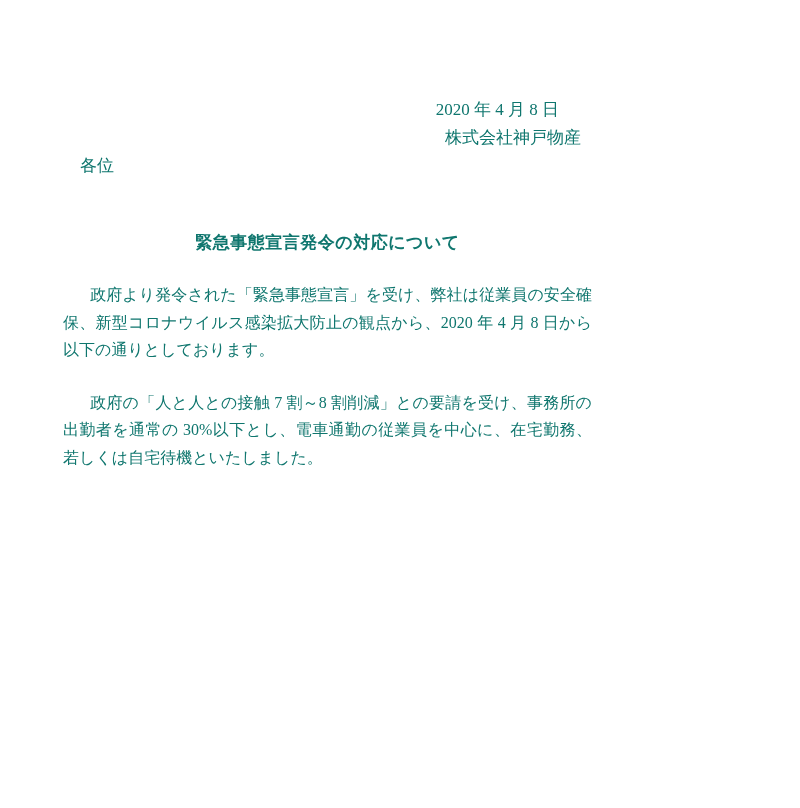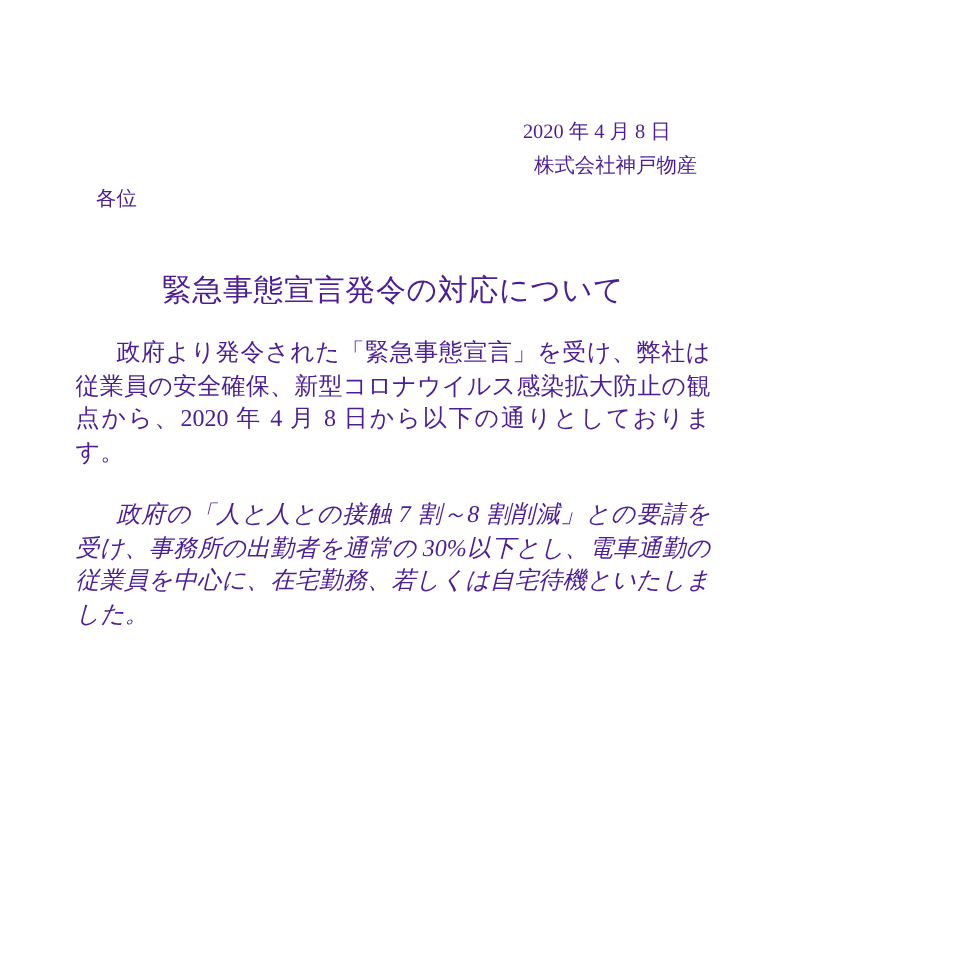--- a/index.html
+++ b/index.html
@@ -7,21 +7,21 @@
       padding: 0;
       background: #ffffff;
     }
     .page {
       position: relative;
       width: 656px;
       height: 808px;
       background: #ffffff;
       overflow: hidden;
       font-family: "Liberation Serif", "DejaVu Serif", serif;
-      color: #4c1d95;
+      color: #0f766e;
     }
     .content {
       padding: 96px 64px 0 63px;
     }
     .hline {
       font-size: 17px;
       line-height: 28px;
       white-space: nowrap;
     }
     .date {
@@ -30,37 +30,37 @@
     }
     .recipient {
       text-align: left;
       padding-left: 17px;
     }
     .company {
       text-align: right;
       padding-right: 11px;
     }
     .title {
-      font-size: 25px;
-      font-weight: normal;
+      font-size: 17px;
+      font-weight: bold;
       line-height: 32px;
       text-align: center;
       margin: 47px 0 22px 0;
       letter-spacing: 0.5px;
     }
     p.body {
-      font-size: 20px;
+      font-size: 16px;
       line-height: 27.5px;
       margin: 0;
       text-align: justify;
       text-justify: inter-ideograph;
       text-indent: 1.7em;
       letter-spacing: 0;
     }
-    .mt25 { margin-top: 25px !important; font-style: italic; }
+    .mt25 { margin-top: 25px !important; }
     .mt20 { margin-top: 20px !important; }
   </style>
 </head>
 <body>
 
 <div class="page">
   <div class="content">
     <div class="hline date">2020 年 4 月 8 日</div>
     <div class="hline company">株式会社神戸物産</div>
     <div class="hline recipient">各位</div>

